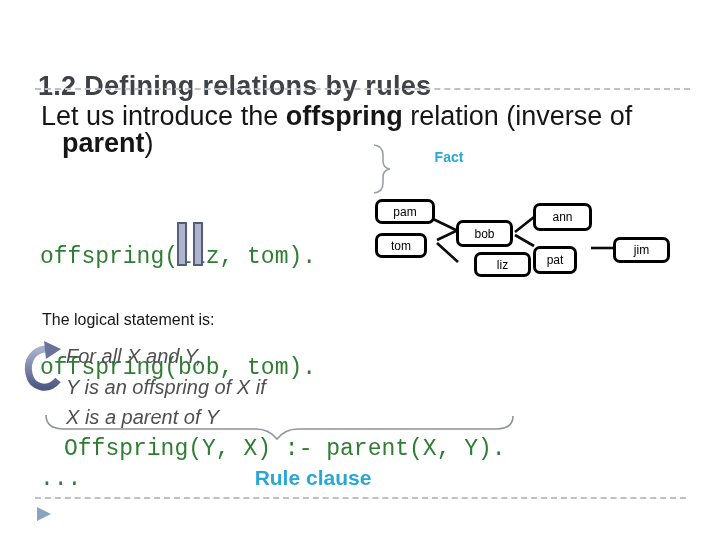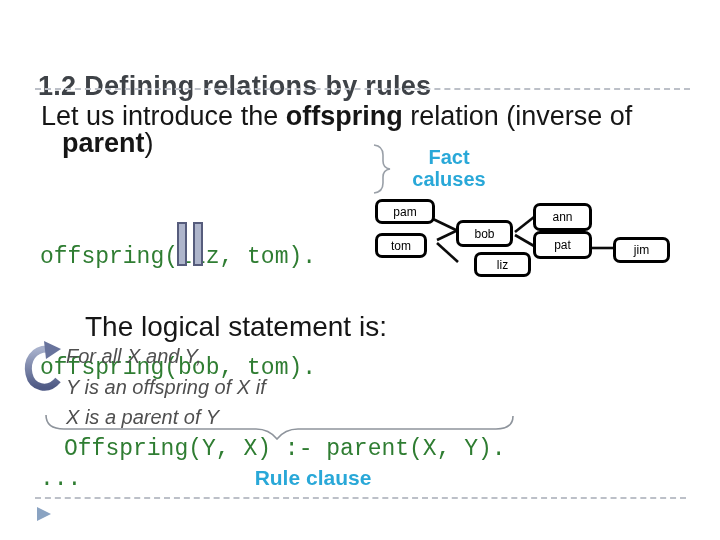--- a/index.html
+++ b/index.html
@@ -26,37 +26,37 @@
 
   .pause-bar {
     width:10px; height:44px; background:#aeb5cb; border:2px solid #565c7c;
     box-sizing:border-box; z-index:5;
   }
   .bar1 { left:177px; top:222px; }
   .bar2 { left:193px; top:222px; }
 
   .fact-label {
     left:402px; top:146px; width:94px; text-align:center;
-    color:#29a8d8; font-weight:bold; font-size:20px; line-height:22px;
+    color:#29a8d8; font-weight:bold; font-size:14px; line-height:22px;
   }
 
   .node {
     position:absolute; background:#fff; border:3px solid #000; border-radius:7px;
     display:flex; align-items:center; justify-content:center;
     font-size:12px; color:#000; box-sizing:border-box; z-index:4;
   }
   .n-pam { left:375px; top:199px; width:60px; height:25px; }
   .n-tom { left:375px; top:233px; width:52px; height:25px; }
   .n-bob { left:456px; top:220px; width:57px; height:27px; }
   .n-liz { left:456px; top:252px; width:57px; height:25px;margin-left:18px; }
   .n-ann { left:533px; top:203px; width:59px; height:28px; }
-  .n-pat { left:533px; top:231px; width:59px; height:28px; }
+  .n-pat { left:533px; top:246px; width:44px; height:28px; }
   .n-jim { left:613px; top:237px; width:57px; height:26px; }
 
-  .heading { left:42px; top:311px; font-size:28px; color:#161616;margin-left:43px; }
+  .heading { left:42px; top:311px; font-size:16px; color:#161616; }
   .italics {
     left:66px; top:341px; font-size:20px; font-style:italic;
     color:#4f4f4f; line-height:30.5px;
   }
   .rule-label {
     left:238px; top:466px; width:150px; text-align:center;
     color:#29a8d8; font-weight:bold; font-size:21px;
   }
   .page-num { left:57px; top:503px; font-size:17px; color:#6d737b;margin-top:37px; }
 
@@ -79,21 +79,20 @@
     <div>offspring(liz, tom).</div>
     <div>offspring(bob, tom).</div>
     <div>...</div>
   </div>
 
   <div class="abs pause-bar bar1"></div>
   <div class="abs pause-bar bar2"></div>
 
   <div class="abs fact-label">
     <div>Fact</div>
-    <div>caluses</div>
   </div>
 
   <svg class="overlay" width="720" height="540" viewBox="0 0 720 540">
     <defs>
       <linearGradient id="slateGrad" x1="0" y1="0" x2="0" y2="1">
         <stop offset="0" stop-color="#a8b1cc"></stop>
         <stop offset="1" stop-color="#4f5a85"></stop>
       </linearGradient>
     </defs>
 

